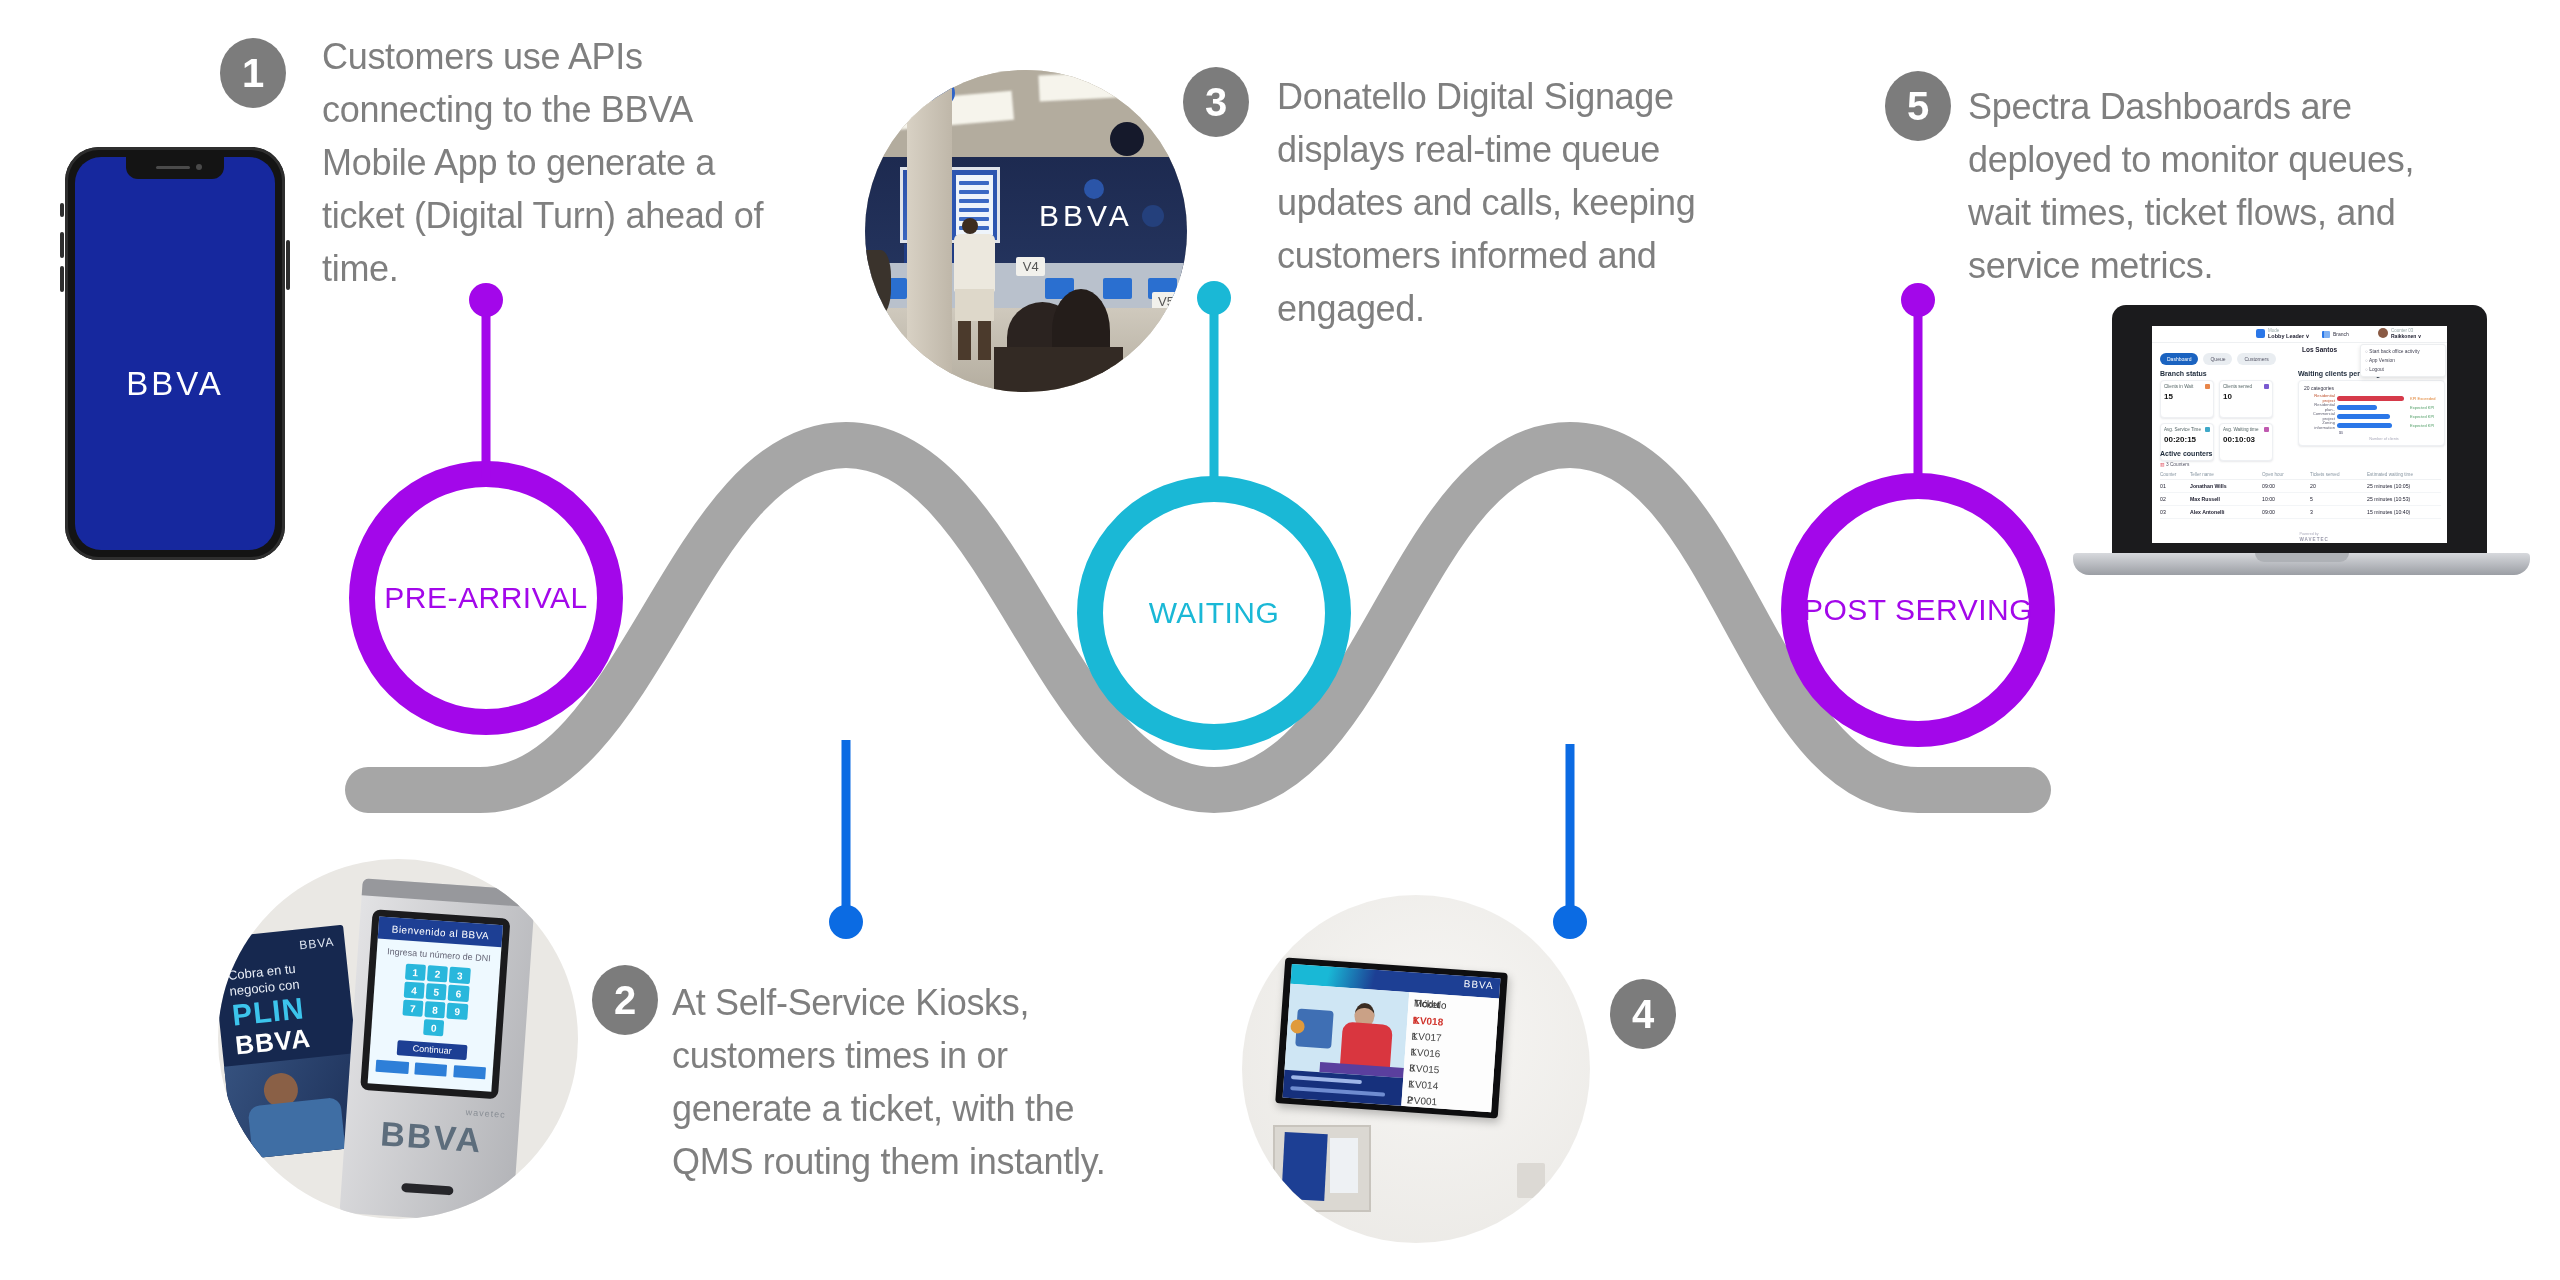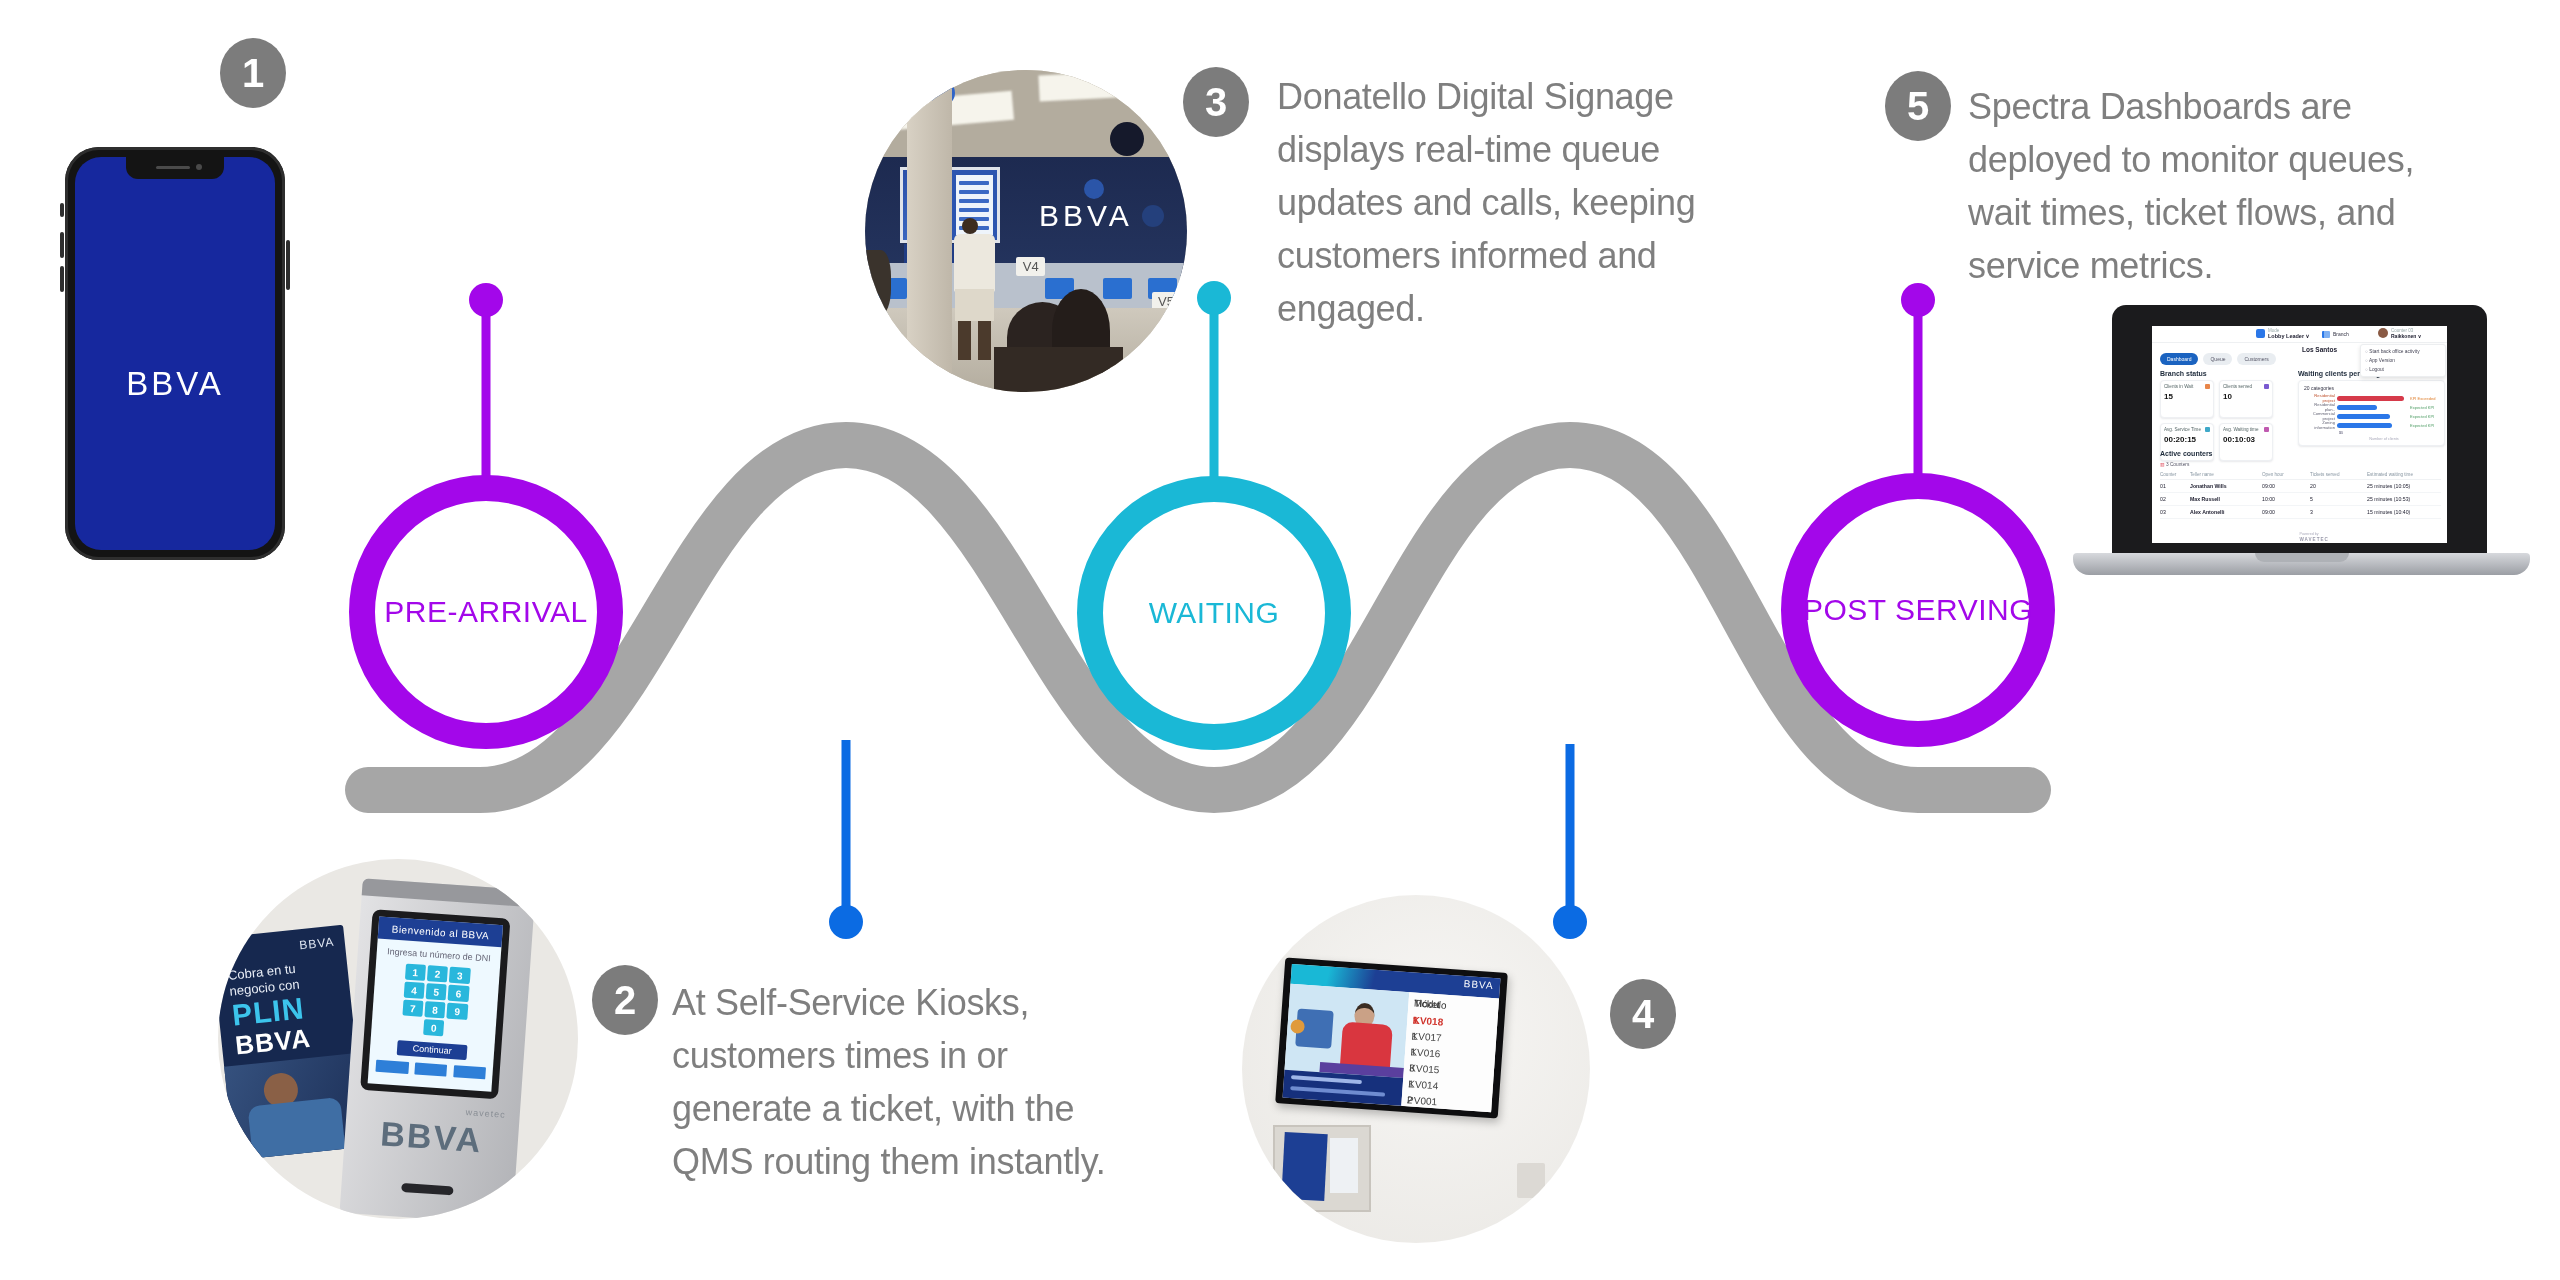--- a/index.html
+++ b/index.html
@@ -316,21 +316,21 @@
         </div>
       </div>
     </div>
     <div class="pt-rack">
       <div class="bro"></div>
       <div class="bro2"></div>
     </div>
     <div class="pt-plate"></div>
   </div>
 
-  <div class="stage-circle" style="left: 349px; top: 475px; border-color: rgb(163, 7, 234);">
+  <div class="stage-circle" style="left: 349px; top: 461px; border-color: rgb(163, 7, 234);">
     <span style="color: rgb(163, 7, 234);">PRE-ARRIVAL</span>
   </div>
   <div class="stage-circle" style="left: 1077px; top: 476px; border-color: rgb(26, 184, 214);">
     <span style="color: rgb(26, 184, 214);">WAITING</span>
   </div>
   <div class="stage-circle" style="left: 1781px; top: 473px; border-color: rgb(163, 7, 234);">
     <span style="color: rgb(163, 7, 234);">POST SERVING</span>
   </div>
 
   <svg class="layer">
@@ -345,20 +345,21 @@
     <line x1="1918" y1="300" x2="1918" y2="480" stroke="#A307EA" stroke-width="9"></line>
     <circle cx="1918" cy="300" r="17" fill="#A307EA"></circle>
   </svg>
 
   <div class="badge" style="left:220px;top:38px;">1</div>
   <div class="badge" style="left:592px;top:965px;">2</div>
   <div class="badge" style="left:1183px;top:67px;">3</div>
   <div class="badge" style="left:1610px;top:979px;">4</div>
   <div class="badge" style="left:1885px;top:71px;">5</div>
 
+  <div class="step-text" style="left:322px;top:30px;width:460px;">Customers use APIs connecting to the BBVA Mobile App to generate a ticket (Digital Turn) ahead of time.</div>
   <div class="step-text" style="left:672px;top:976px;width:480px;">At Self-Service Kiosks, customers times in or generate a ticket, with the QMS routing them instantly.</div>
   <div class="step-text" style="left:1277px;top:70px;width:470px;">Donatello Digital Signage displays real-time queue updates and calls, keeping customers informed and engaged.</div>
   <div class="step-text" style="left:1968px;top:80px;width:480px;">Spectra Dashboards are deployed to monitor queues, wait times, ticket flows, and service metrics.</div>
 
   <div class="laptop-body"></div>
   <div class="lap-screen">
     <div class="lt-bar"></div>
     <div class="lt-mode-ic"></div>
     <div class="lt-mode-lbl">Mode</div>
     <div class="lt-mode-val">Lobby Leader ∨</div>

